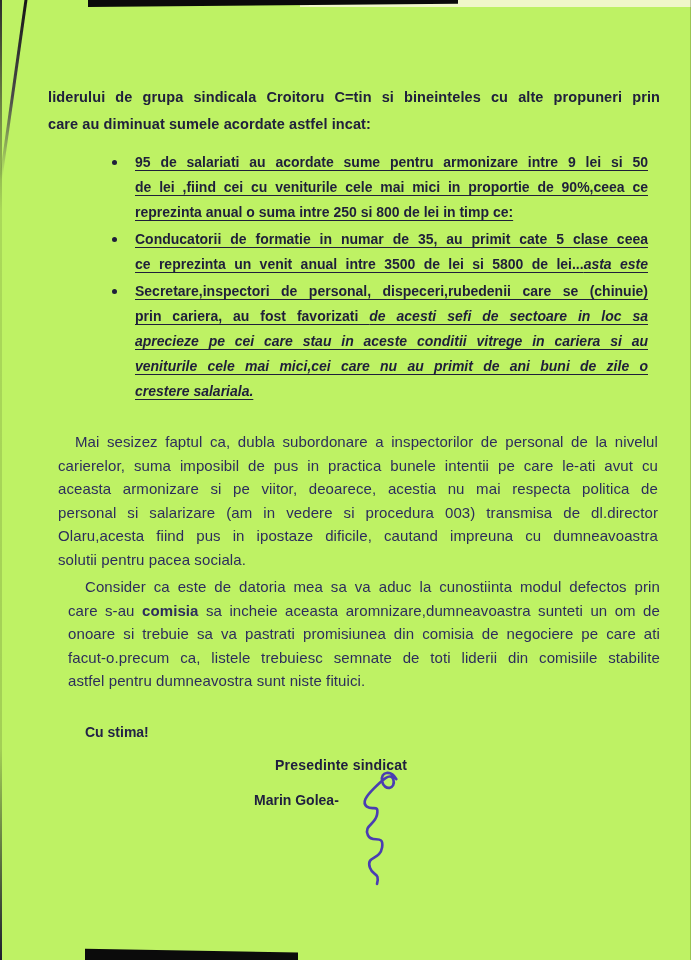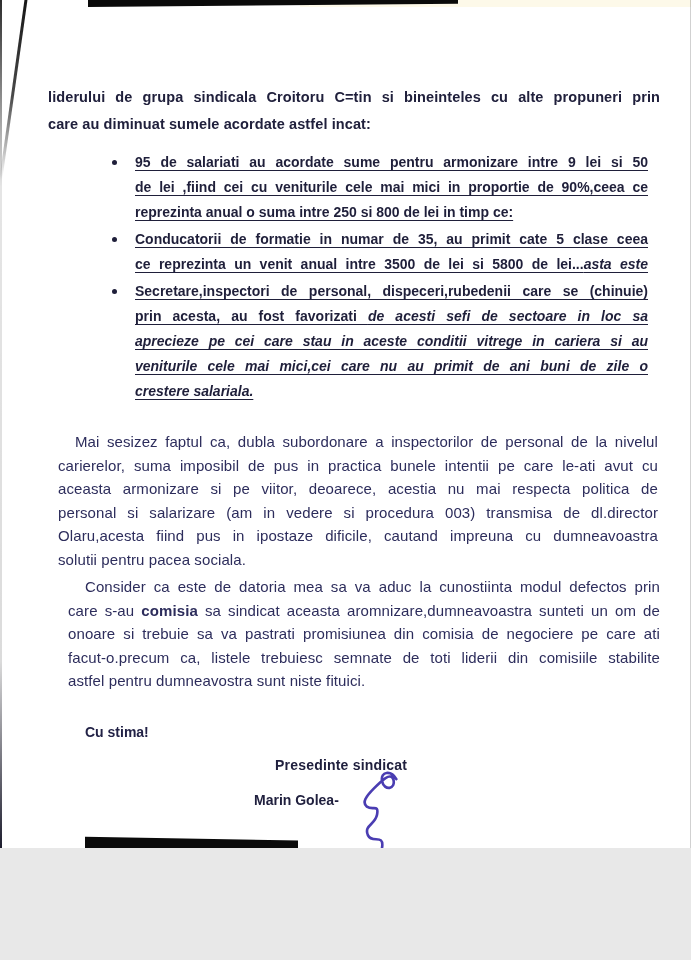--- a/index.html
+++ b/index.html
@@ -1,20 +1,20 @@
 <!DOCTYPE html>
 <html><head>
 <meta charset="utf-8">
 <style>
   html,body { margin:0; padding:0; background:#e8e8e8; }
   .page {
     position:relative;
-    width:691px; height:848px;
+    width:691px; height:960px;
     margin:0 auto;
-    background:#ffffff;
+    background:#bef264;
     overflow:hidden;
     font-family:"Liberation Sans", sans-serif;
     color:#23233f;
     text-decoration:underline;
   }
   
   .edge-top-bar {
     position:absolute; left:88px; top:0; width:370px; height:7px;
     background:#0a0a0a;
     clip-path:polygon(0 0,100% 0,100% 55%,0 100%);
@@ -108,38 +108,38 @@
         <div class="line"><span class="u">95 de salariati au acordate sume pentru armonizare intre 9 lei si 50</span></div>
         <div class="line"><span class="u">de lei ,fiind cei cu veniturile cele mai mici in proportie de 90%,ceea ce</span></div>
         <div class="line last"><span class="u">reprezinta anual o suma intre 250 si 800 de lei in timp ce:</span></div>
       </li>
     <li class="bullet-item">
         <div class="line"><span class="u">Conducatorii de formatie in numar de 35, au primit cate 5 clase ceea</span></div>
         <div class="line"><span class="u">ce reprezinta un venit anual intre 3500 de lei si 5800 de lei...</span><span class="bui">asta este</span></div>
       </li>
     <li class="bullet-item">
         <div class="line"><span class="u">Secretare,inspectori de personal, dispeceri,rubedenii care se (chinuie)</span></div>
-        <div class="line"><span class="u">prin acesta, au fost favorizati </span><span class="bui">de acesti sefi de sectoare in loc sa</span></div>
+        <div class="line"><span class="u">prin cariera, au fost favorizati </span><span class="bui">de acesti sefi de sectoare in loc sa</span></div>
         <div class="line"><span class="bui">aprecieze pe cei care stau in aceste conditii vitrege in cariera si au</span></div>
         <div class="line"><span class="bui">veniturile cele mai mici,cei care nu au primit de ani buni de zile o</span></div>
         <div class="line last"><span class="bui">crestere salariala.</span></div>
       </li>
   </ul>
 
   <div class="tblock para para-1">
       <div class="line" style="text-indent: 17px;"><span>Mai sesizez faptul ca, dubla subordonare a inspectorilor de personal de la nivelul</span></div>
       <div class="line"><span>carierelor, suma imposibil de pus in practica bunele intentii pe care le-ati avut cu</span></div>
       <div class="line"><span>aceasta armonizare si pe viitor, deoarece, acestia nu mai respecta politica de</span></div>
       <div class="line"><span>personal si salarizare (am in vedere si procedura 003) transmisa de dl.director</span></div>
       <div class="line"><span>Olaru,acesta fiind pus in ipostaze dificile, cautand impreuna cu dumneavoastra</span></div>
       <div class="line last"><span>solutii pentru pacea sociala.</span></div>
     </div>
   <div class="tblock para para-2">
       <div class="line" style="text-indent: 17px;"><span>Consider ca este de datoria mea sa va aduc la cunostiinta modul defectos prin</span></div>
-      <div class="line"><span>care s-au </span><span class="b">comisia</span><span> sa sindicat aceasta aromnizare,dumneavoastra sunteti un om de</span></div>
+      <div class="line"><span>care s-au </span><span class="b">comisia</span><span> sa incheie aceasta aromnizare,dumneavoastra sunteti un om de</span></div>
       <div class="line"><span>onoare si trebuie sa va pastrati promisiunea din comisia de negociere pe care ati</span></div>
       <div class="line"><span>facut-o.precum ca, listele trebuiesc semnate de toti liderii din comisiile stabilite</span></div>
       <div class="line last"><span>astfel pentru dumneavostra sunt niste fituici.</span></div>
     </div>
 
   <div class="tblock closing">Cu stima!</div>
 
   <div class="tblock sig-title">Presedinte sindicat</div>
   <div class="tblock sig-name">Marin Golea-</div>
 

